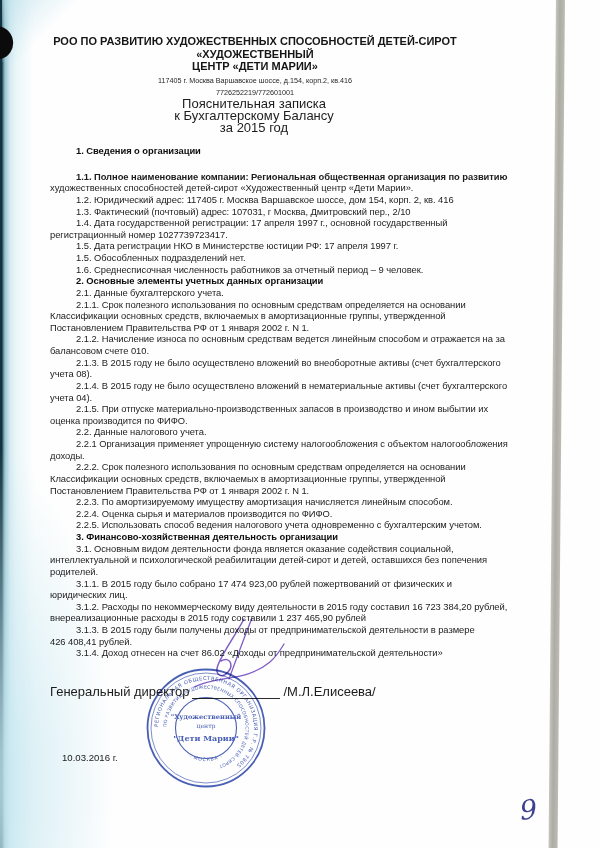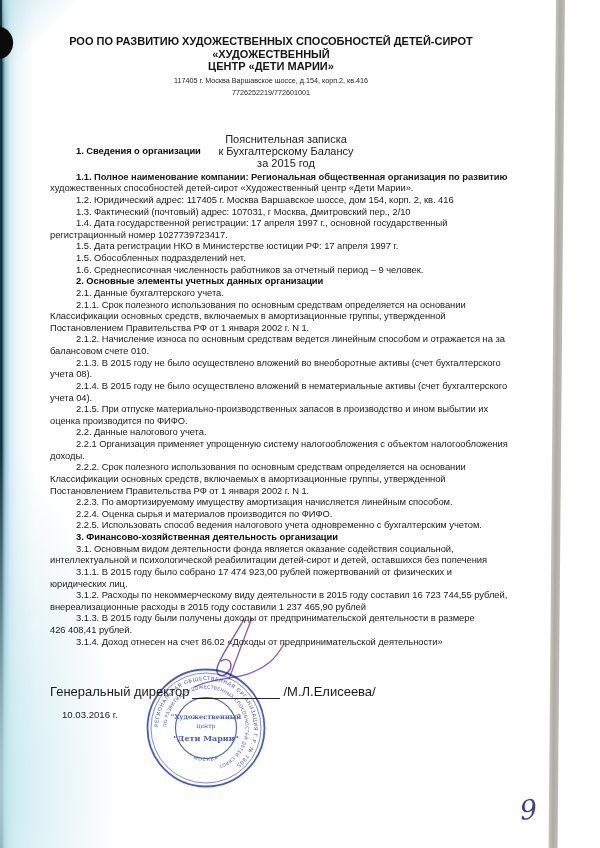--- a/index.html
+++ b/index.html
@@ -14,37 +14,37 @@
     background:radial-gradient(ellipse at -15% 85%,rgba(198,231,240,.95),rgba(198,231,240,0) 68%);}
   .corner-streak{position:absolute;left:2px;top:0;width:80px;height:62px;
     background:linear-gradient(135deg,rgba(185,223,234,.65),rgba(255,255,255,0) 55%);}
   .corner-mark{position:absolute;left:-5px;top:25px;width:18px;height:33px;background:#0b0b0b;
     border-radius:0 90% 90% 0 / 0 52% 52% 0;transform:rotate(-10deg);}
   .edge-right{position:absolute;left:556px;top:-4px;width:9px;height:860px;
     background:linear-gradient(90deg,#c6c6be,#acaca4 45%,#bcbcb4);
     transform:rotate(.5deg);transform-origin:top left;}
 
   
-  .org-header{position:absolute;left:40px;top:35px;width:462px;text-align:center;}
+  .org-header{position:absolute;left:24px;top:35px;width:462px;text-align:center;}
   .org-name{font-weight:bold;font-size:11px;line-height:12.6px;color:#151515;}
   .org-addr{font-size:7.2px;line-height:9px;margin-top:3px;color:#262626;text-align:center;}
-  .doc-title{position:absolute;left:56px;top:98px;width:460px;text-align:center;
-    font-size:11px;line-height:11.9px;color:#1d1d1d;margin-top:36px;}
+  .doc-title{position:absolute;left:24px;top:98px;width:460px;text-align:center;
+    font-size:13px;line-height:11.9px;color:#1d1d1d;}
 
   
   .doc-body{position:absolute;left:50px;top:145px;width:506px;overflow:hidden;}
   .bl{height:11.63px;line-height:11.7px;font-size:9.4px;white-space:nowrap;letter-spacing:-.05px;}
   .bl.b{font-weight:bold;color:#0e0e0e;}
   .bl.i{text-indent:26px;}
   .bl.g{margin-top:14px;font-weight:bold;}
 
   
   .sig-row{position:absolute;left:50px;top:684px;font-size:13px;display:flex;align-items:flex-end;}
   .sig-underline{display:inline-block;width:88px;height:10px;border-bottom:1px solid #2a2a2a;margin:0 3px;}
-  .date{position:absolute;left:62px;top:709px;font-size:9.6px;color:#1b1b1b;}
+  .date{position:absolute;left:62px;top:752px;font-size:9.6px;color:#1b1b1b;}
 
   
   .stamp{position:absolute;left:144px;top:666px;width:124px;height:124px;mix-blend-mode:multiply;opacity:.93;}
   .sig-ink{position:absolute;left:178px;top:616px;width:140px;height:100px;mix-blend-mode:multiply;}
   .page-num{position:absolute;left:520px;top:794px;font-family:"DejaVu Serif",serif;font-style:italic;
     font-size:27px;color:#3f418f;transform:rotate(-5deg);}
 </style>
 </head>
 <body>
 
@@ -98,23 +98,24 @@
       <div class="bl">доходы.</div>
       <div class="bl i">2.2.2. Срок полезного использования по основным средствам определяется на основании</div>
       <div class="bl">Классификации основных средств, включаемых в амортизационные группы, утвержденной</div>
       <div class="bl">Постановлением Правительства РФ от 1 января 2002 г. N 1.</div>
       <div class="bl i">2.2.3. По амортизируемому имуществу амортизация начисляется линейным способом.</div>
       <div class="bl i">2.2.4. Оценка сырья и материалов производится по ФИФО.</div>
       <div class="bl i">2.2.5. Использовать способ ведения налогового учета одновременно с бухгалтерским учетом.</div>
       <div class="bl b i">3. Финансово-хозяйственная деятельность организации</div>
       <div class="bl i">3.1. Основным видом деятельности фонда является оказание содействия социальной,</div>
       <div class="bl">интеллектуальной и психологической реабилитации детей-сирот и детей, оставшихся без попечения</div>
+      <div class="bl">родителей.</div>
       <div class="bl i">3.1.1. В 2015 году было собрано 17 474 923,00 рублей пожертвований от физических и</div>
       <div class="bl">юридических лиц.</div>
-      <div class="bl i">3.1.2. Расходы по некоммерческому виду деятельности в 2015 году составил 16 723 744,55 рублей,</div>
+      <div class="bl i">3.1.2. Расходы по некоммерческому виду деятельности в 2015 году составил 16 723 384,20 рублей,</div>
       <div class="bl">внереализационные расходы в 2015 году составили 1 237 465,90 рублей</div>
       <div class="bl i">3.1.3. В 2015 году были получены доходы от предпринимательской деятельности в размере</div>
       <div class="bl">426 408,41 рублей.</div>
       <div class="bl i">3.1.4. Доход отнесен на счет 86.02 «Доходы от предпринимательской деятельности»</div>
     </div>
 
   <div class="sig-row">
     <span>Генеральный директор</span>
     <span class="sig-underline"></span>
     <span>/М.Л.Елисеева/</span>

